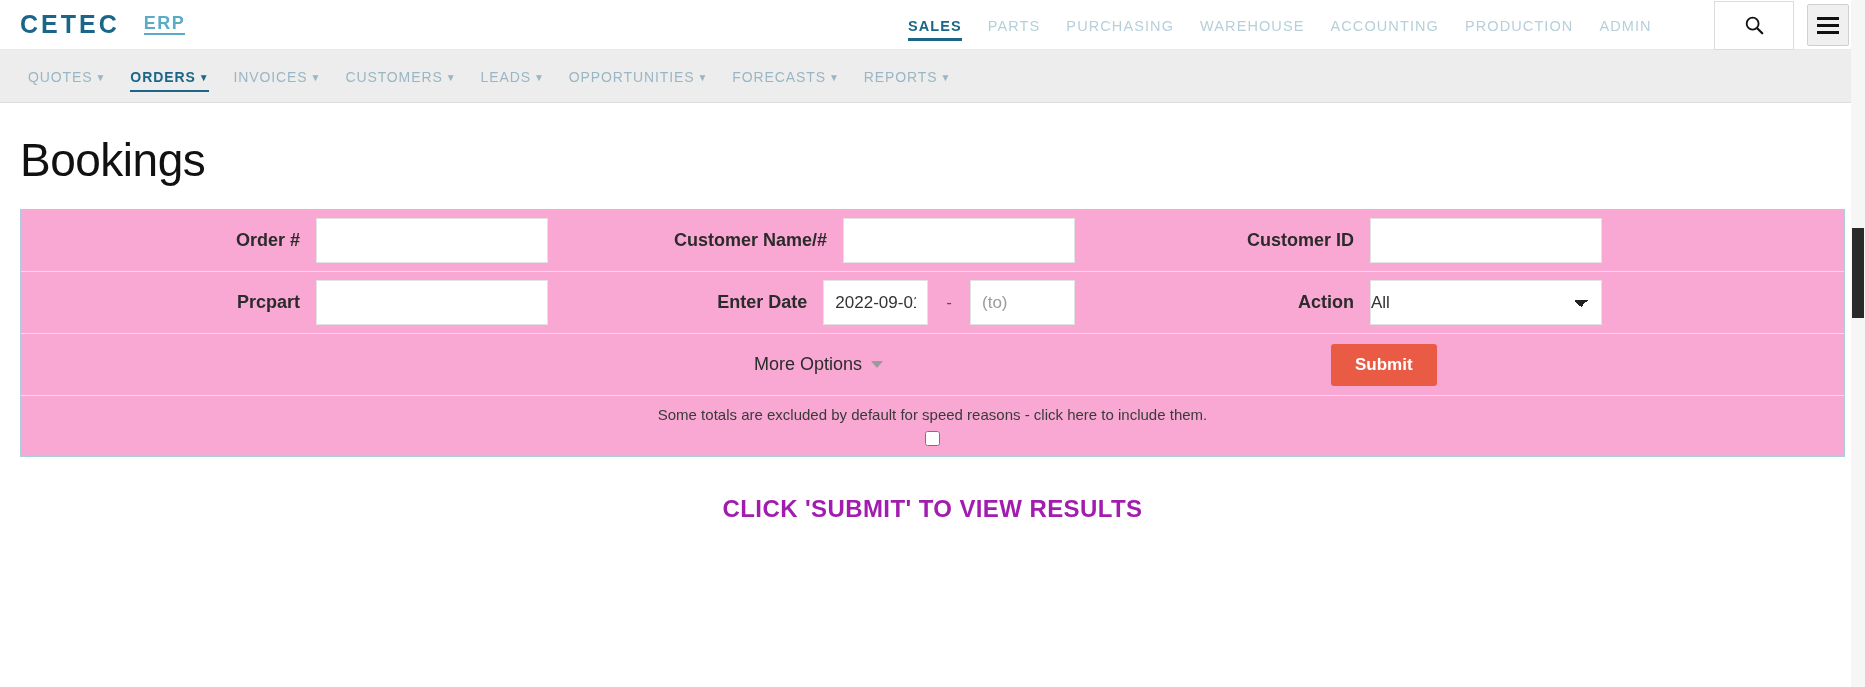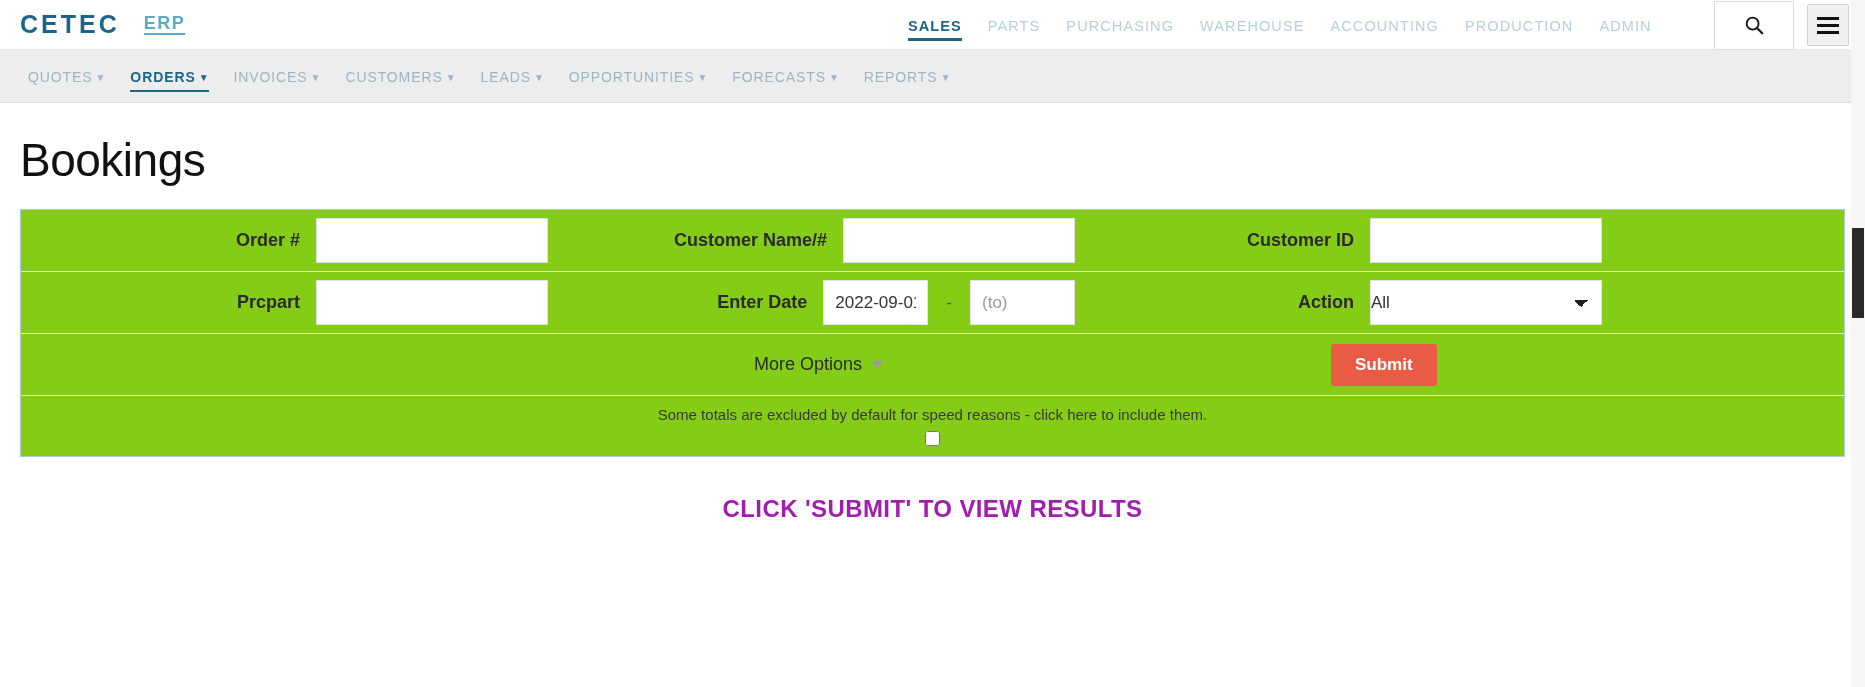--- a/index.html
+++ b/index.html
@@ -162,21 +162,21 @@
     font-weight: normal;
     color: #111;
     margin: 30px 0 22px 0;
     letter-spacing: -0.5px;
     font-family: "Liberation Sans", sans-serif;
   }
 
   
   .filter-panel {
     border: 1px solid #a9cfdd;
-    background: #84cc16;
+    background: #f9a8d4;
     width: 1825px;
   }
   .frow {
     display: flex;
     align-items: center;
     border-bottom: 1px solid #dfe6e8;
     min-height: 62px;
     padding: 8px 0;
   }
   .frow:last-child { border-bottom: none; }

